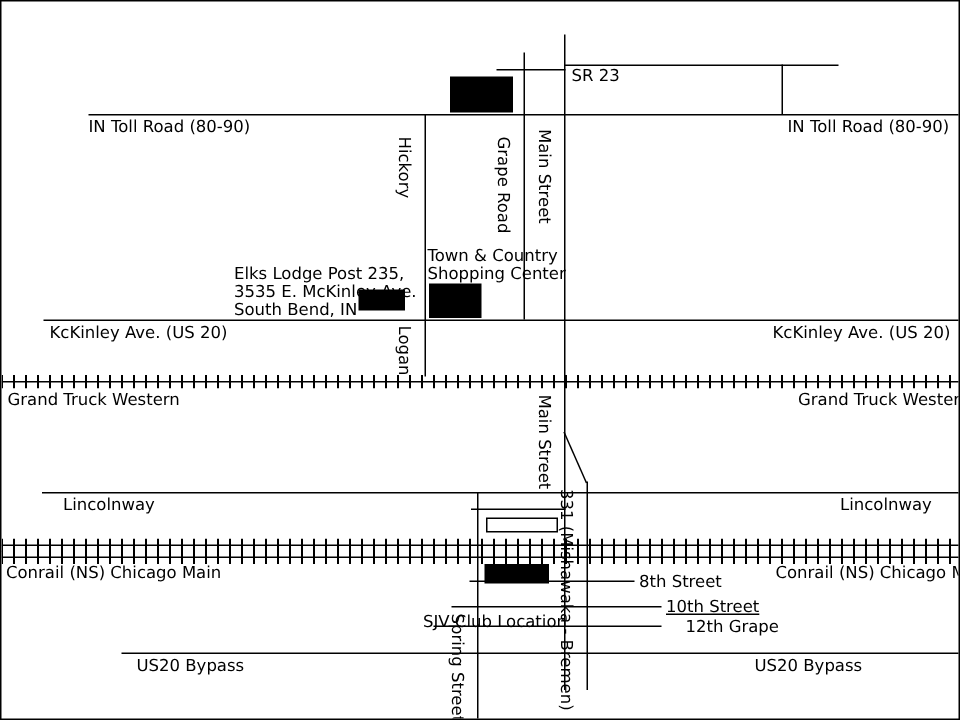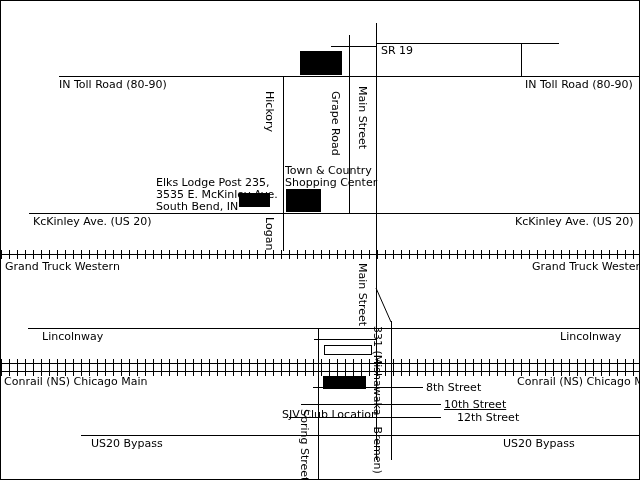--- a/index.html
+++ b/index.html
@@ -141,21 +141,21 @@
 
   <div class="blk" style="left:238px; top:192px; width:31px; height:14px;"></div>
 
   <div class="blk" style="left:285px; top:188px; width:35px; height:23px;"></div>
 
   <div class="blk-open" style="left:323px; top:344px; width:48px; height:10px;"></div>
 
   <div class="blk" style="left:322px; top:375px; width:43px; height:13px;"></div>
 
 
-  <div class="lbl" style="left:380px; top:44px;">SR 19</div>
+  <div class="lbl" style="left:380px; top:44px;">SR 23</div>
 
   <div class="lbl" style="left:58px; top:78px;">IN Toll Road (80-90)</div>
 
   <div class="lbl" style="left:524px; top:78px;">IN Toll Road (80-90)</div>
 
   <div class="lbl" style="left:155px; top:176px;">Elks Lodge Post 235,
 3535 E. McKinley Ave.
 South Bend, IN</div>
 
   <div class="lbl" style="left:284px; top:164px;">Town &amp; Country
@@ -176,21 +176,21 @@
   <div class="lbl" style="left:3px; top:375px;">Conrail (NS) Chicago Main</div>
 
   <div class="lbl" style="left:516px; top:375px;">Conrail (NS) Chicago Main</div>
 
   <div class="lbl" style="left:281px; top:378px;margin-top:30px;">SJV Club Location</div>
 
   <div class="lbl" style="left:425px; top:381px;text-align:right;">8th Street</div>
 
   <div class="lbl" style="left:443px; top:398px;text-decoration:underline;">10th Street</div>
 
-  <div class="lbl" style="left:456px; top:411px;">12th Street</div>
+  <div class="lbl" style="left:456px; top:411px;">12th Grape</div>
 
   <div class="lbl" style="left:90px; top:437px;">US20 Bypass</div>
 
   <div class="lbl" style="left:502px; top:437px;">US20 Bypass</div>
 
   <div class="lbl-v" style="left:274px; top:90px;">Hickory</div>
 
   <div class="lbl-v" style="left:340px; top:90px;">Grape Road</div>
 
   <div class="lbl-v" style="left:367px; top:85px;">Main Street</div>

